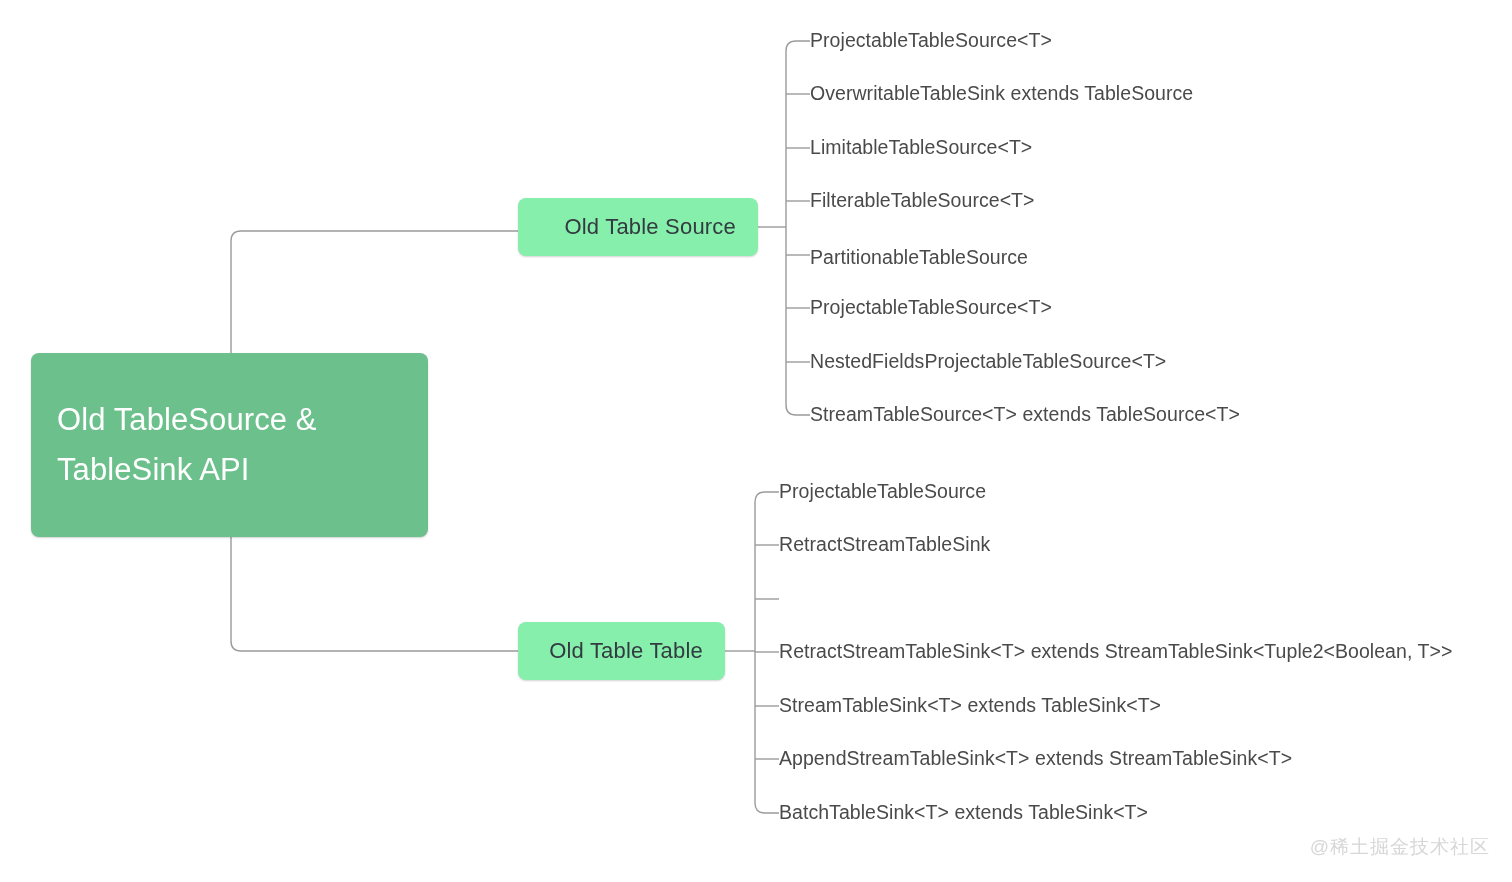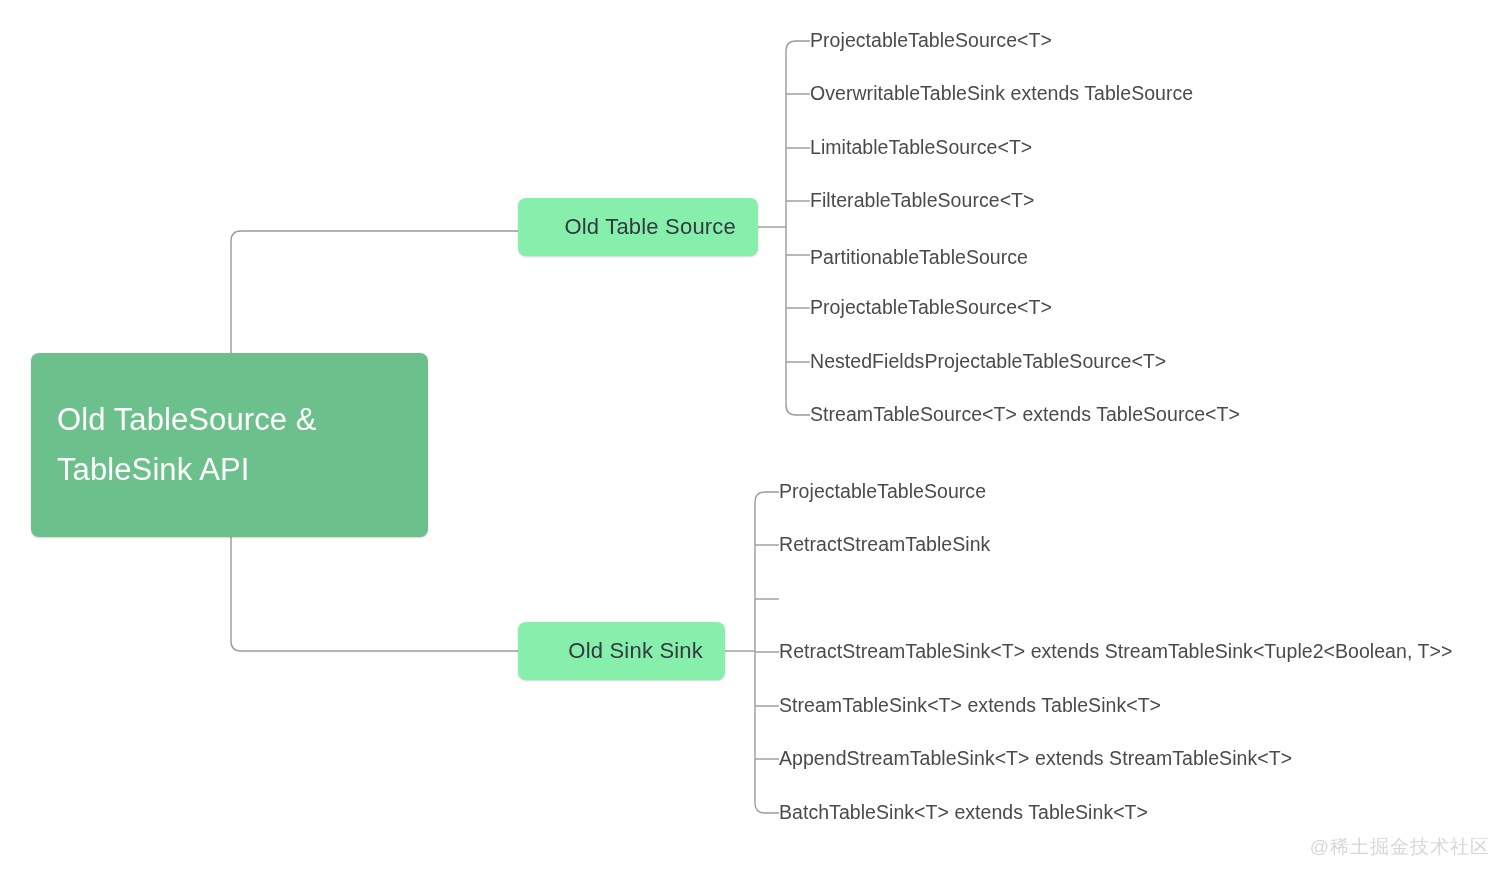--- a/index.html
+++ b/index.html
@@ -141,21 +141,21 @@
   <div class="leaf" style="left:810px; top:41px;">ProjectableTableSource&lt;T&gt;</div>
   <div class="leaf" style="left:810px; top:94px;">OverwritableTableSink extends TableSource</div>
   <div class="leaf" style="left:810px; top:148px;">LimitableTableSource&lt;T&gt;</div>
   <div class="leaf" style="left:810px; top:201px;">FilterableTableSource&lt;T&gt;</div>
   <div class="leaf" style="left:810px; top:258px;">PartitionableTableSource</div>
   <div class="leaf" style="left:810px; top:308px;">ProjectableTableSource&lt;T&gt;</div>
   <div class="leaf" style="left:810px; top:362px;">NestedFieldsProjectableTableSource&lt;T&gt;</div>
   <div class="leaf" style="left:810px; top:415px;">StreamTableSource&lt;T&gt; extends TableSource&lt;T&gt;</div>
 
   <div class="node node-branch node-sink">
-    <span class="node-label">Old Sink Sink</span>
+    <span class="node-label">Old Table Table</span>
   </div>
 
   <div class="leaf" style="left:779px; top:492px;">ProjectableTableSource</div>
   <div class="leaf" style="left:779px; top:545px;">RetractStreamTableSink</div>
   <div class="leaf" style="left:779px; top:652px;text-align:right;">RetractStreamTableSink&lt;T&gt; extends StreamTableSink&lt;Tuple2&lt;Boolean, T&gt;&gt;</div>
   <div class="leaf" style="left:779px; top:759px;">AppendStreamTableSink&lt;T&gt; extends StreamTableSink&lt;T&gt;</div>
   <div class="leaf" style="left:779px; top:706px;">StreamTableSink&lt;T&gt; extends TableSink&lt;T&gt;</div>
   <div class="leaf" style="left:779px; top:813px;">BatchTableSink&lt;T&gt; extends TableSink&lt;T&gt;</div>
 
   <div class="watermark">@稀土掘金技术社区</div>

